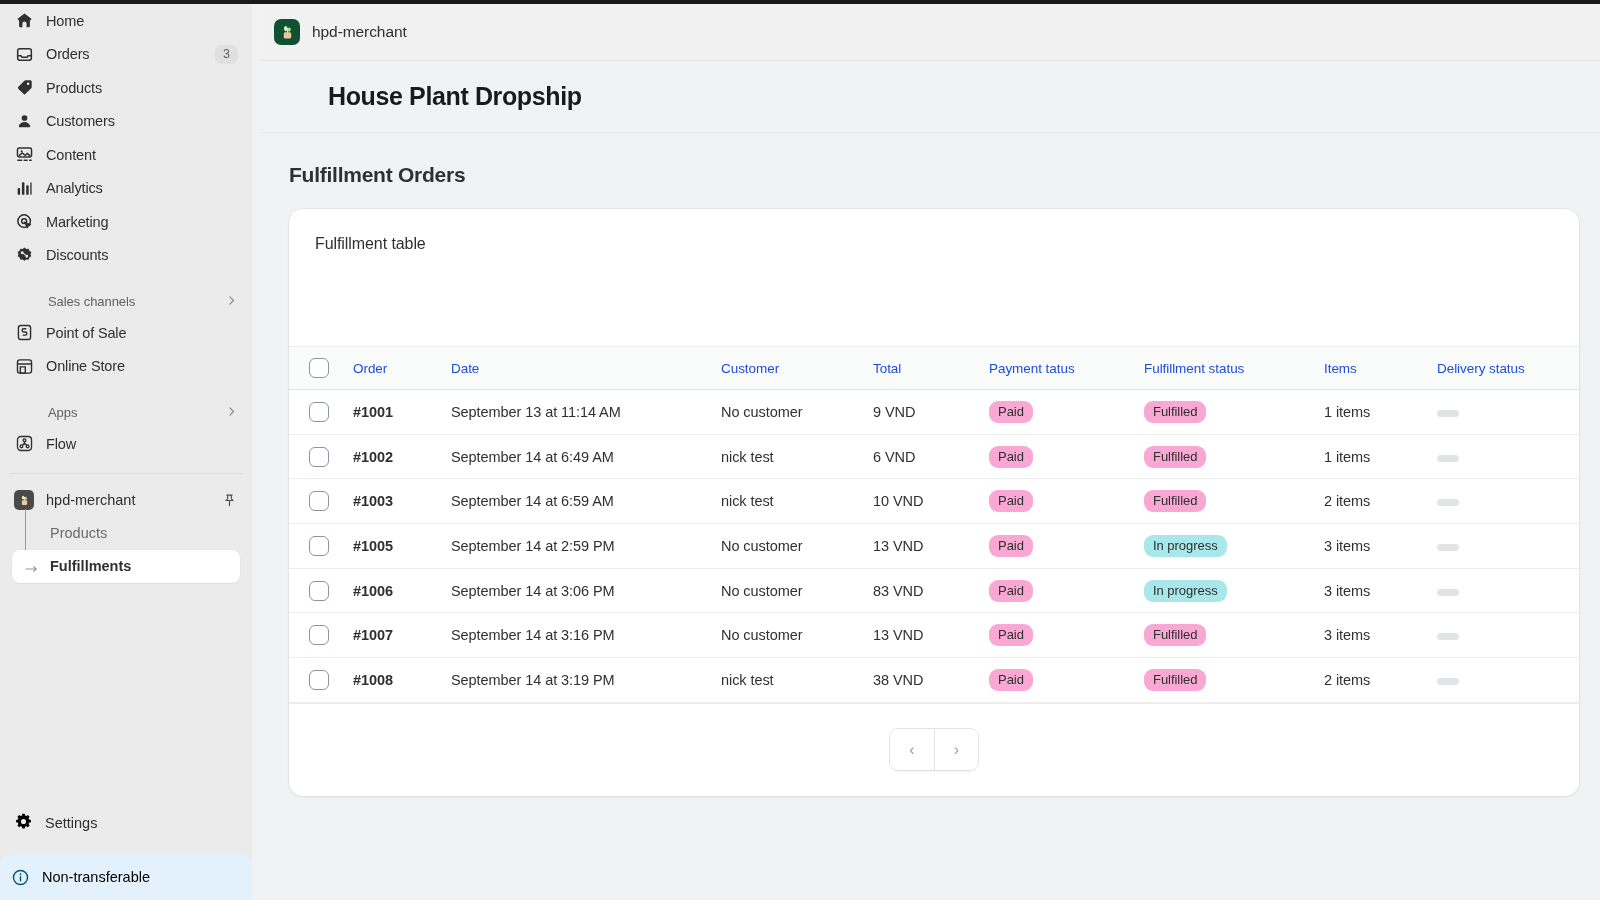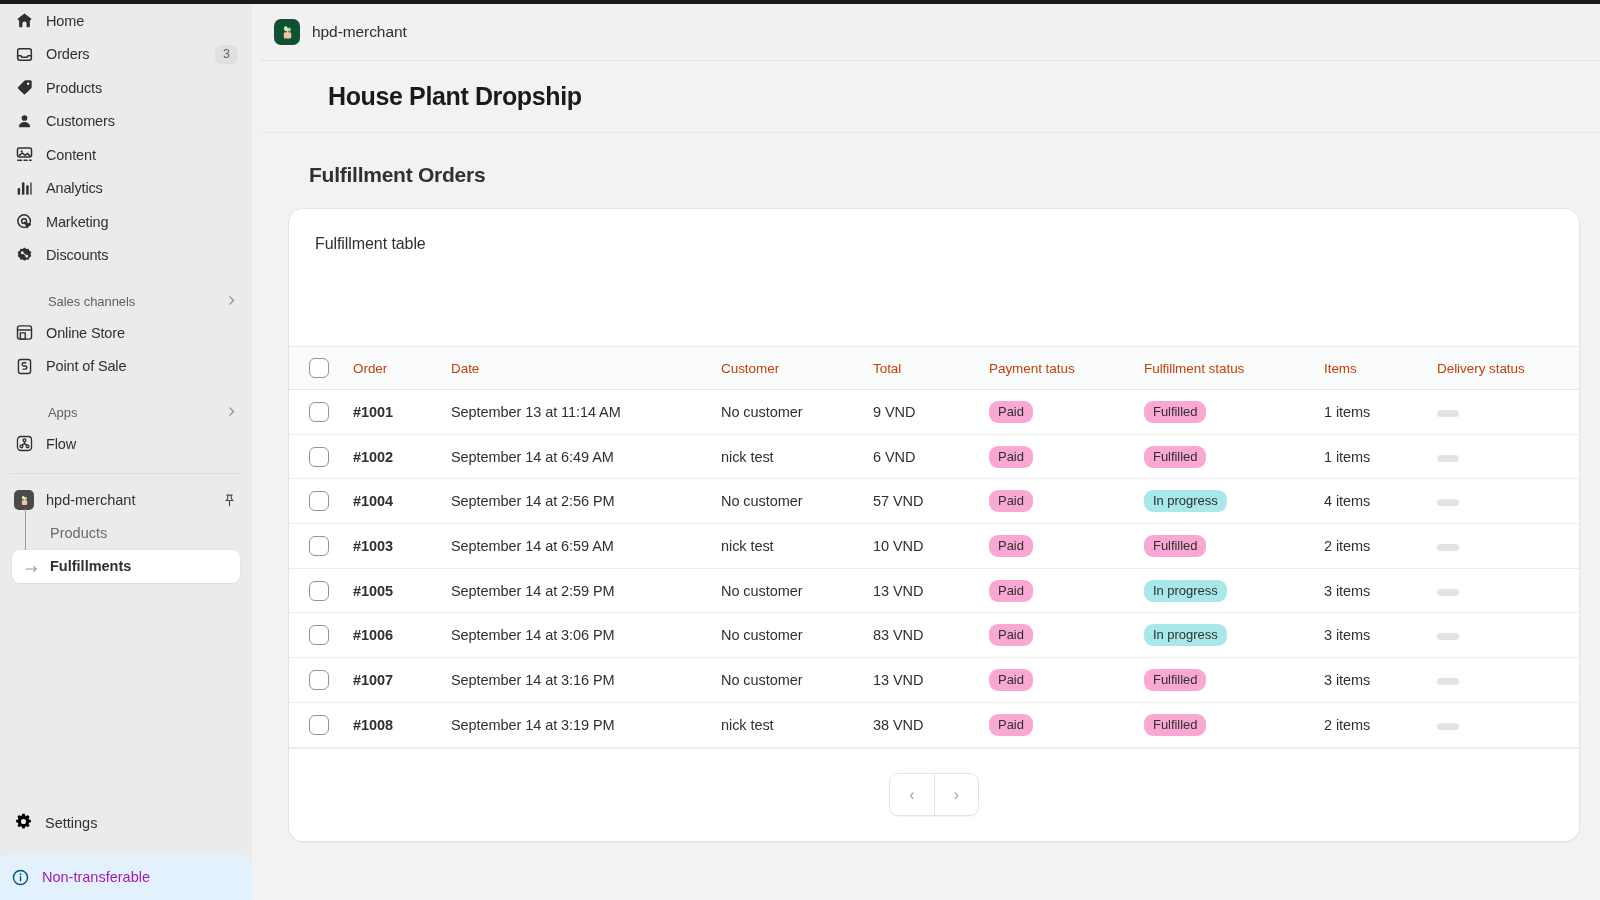--- a/index.html
+++ b/index.html
@@ -183,21 +183,21 @@
     background: #e3f1fd;
     border-radius: 10px 10px 0 0;
     display: flex;
     align-items: center;
     gap: 12px;
     padding: 0 10px;
     cursor: pointer;
   }
   .transfer-banner .lbl {
     font-size: 14.5px;
-    color: #a21caf;
+    color: #000000;
   }
   .transfer-banner .ico { color: #00527c; width: 20px; height: 20px; display:flex; align-items:center; justify-content:center;}
 
   
   .main {
     flex: 1;
     min-width: 0;
     display: flex;
     flex-direction: column;
     background: #f1f2f3;
@@ -246,21 +246,20 @@
     min-height: 0;
     padding: 30px 0 0 29px;
     overflow: hidden;
   }
   .section-title {
     font-size: 21px;
     font-weight: bold;
     color: #303030;
     letter-spacing: -0.012em;
     margin-bottom: 22px;
-    margin-left: 20px;
   }
 
   .card {
     background: #ffffff;
     border-radius: 14px;
     box-shadow: 0 0 0 1px rgba(0,0,0,0.04), 0 1px 3px rgba(0,0,0,0.06);
     overflow: hidden;
     width: 1290px;
   }
   .card-head {
@@ -276,21 +275,21 @@
   table.ftable {
     width: 100%;
     border-collapse: collapse;
     table-layout: fixed;
   }
   table.ftable thead tr { background: #fafbfb; }
   table.ftable th {
     text-align: left;
     font-weight: normal;
     font-size: 13.5px;
-    color: #c2410c;
+    color: #1d4ed8;
     padding: 11px 0;
     border-top: 1px solid #ebebeb;
     border-bottom: 1px solid #e1e3e5;
     letter-spacing: -0.004em;
     vertical-align: middle;
   }
   table.ftable td {
     font-size: 14.5px;
     color: #303030;
     padding: 0;
@@ -471,34 +470,34 @@
           <svg width="13" height="13" viewBox="0 0 16 16" fill="none" stroke="currentColor" stroke-width="1.5" stroke-linecap="round" stroke-linejoin="round">
               <path d="M6 3.5 10.5 8 6 12.5"></path>
             </svg>
         </span>
       </div>
 
       <div class="nav-list">
         <div class="nav-item">
           <span class="ico">
             <svg width="19" height="19" viewBox="0 0 20 20" fill="none" stroke="currentColor" stroke-width="1.5">
+                <rect x="3.6" y="2.6" width="12.8" height="14.8" rx="2.4"></rect>
+                <path d="M11.4 6H9.2a1.7 1.7 0 0 0 0 3.4h1.6a1.7 1.7 0 0 1 0 3.4H8.6" stroke-linecap="round"></path>
+              </svg>
+          </span>
+          <span class="lbl">Point of Sale</span>
+        </div>
+        <div class="nav-item">
+          <span class="ico">
+            <svg width="19" height="19" viewBox="0 0 20 20" fill="none" stroke="currentColor" stroke-width="1.5">
                 <rect x="2.6" y="3" width="14.8" height="14" rx="2.4"></rect>
                 <path d="M2.6 7.4h14.8M5.6 10.4h5.2v6.6H5.6z"></path>
               </svg>
           </span>
           <span class="lbl">Online Store</span>
-        </div>
-        <div class="nav-item">
-          <span class="ico">
-            <svg width="19" height="19" viewBox="0 0 20 20" fill="none" stroke="currentColor" stroke-width="1.5">
-                <rect x="3.6" y="2.6" width="12.8" height="14.8" rx="2.4"></rect>
-                <path d="M11.4 6H9.2a1.7 1.7 0 0 0 0 3.4h1.6a1.7 1.7 0 0 1 0 3.4H8.6" stroke-linecap="round"></path>
-              </svg>
-          </span>
-          <span class="lbl">Point of Sale</span>
         </div>
       </div>
 
       <div class="section-head">
         <span class="stitle">Apps</span>
         <span class="chev">
           <svg width="13" height="13" viewBox="0 0 16 16" fill="none" stroke="currentColor" stroke-width="1.5" stroke-linecap="round" stroke-linejoin="round">
               <path d="M6 3.5 10.5 8 6 12.5"></path>
             </svg>
         </span>
@@ -650,33 +649,20 @@
                   <td class="chkcell">
                     <span class="chk"></span>
                   </td>
                   <td><span class="order-id">#1002</span></td>
                   <td>September 14 at 6:49 AM</td>
                   <td>nick test</td>
                   <td>6 VND</td>
                   <td><span class="pill grey">Paid</span></td>
                   <td><span class="pill grey">Fulfilled</span></td>
                   <td>1 items</td>
-                  <td><span class="dash"></span></td>
-                </tr>
-                <tr>
-                  <td class="chkcell">
-                    <span class="chk"></span>
-                  </td>
-                  <td><span class="order-id">#1004</span></td>
-                  <td>September 14 at 2:56 PM</td>
-                  <td>No customer</td>
-                  <td>57 VND</td>
-                  <td><span class="pill grey">Paid</span></td>
-                  <td><span class="pill teal">In progress</span></td>
-                  <td>4 items</td>
                   <td><span class="dash"></span></td>
                 </tr>
                 <tr>
                   <td class="chkcell">
                     <span class="chk"></span>
                   </td>
                   <td><span class="order-id">#1003</span></td>
                   <td>September 14 at 6:59 AM</td>
                   <td>nick test</td>
                   <td>10 VND</td>

